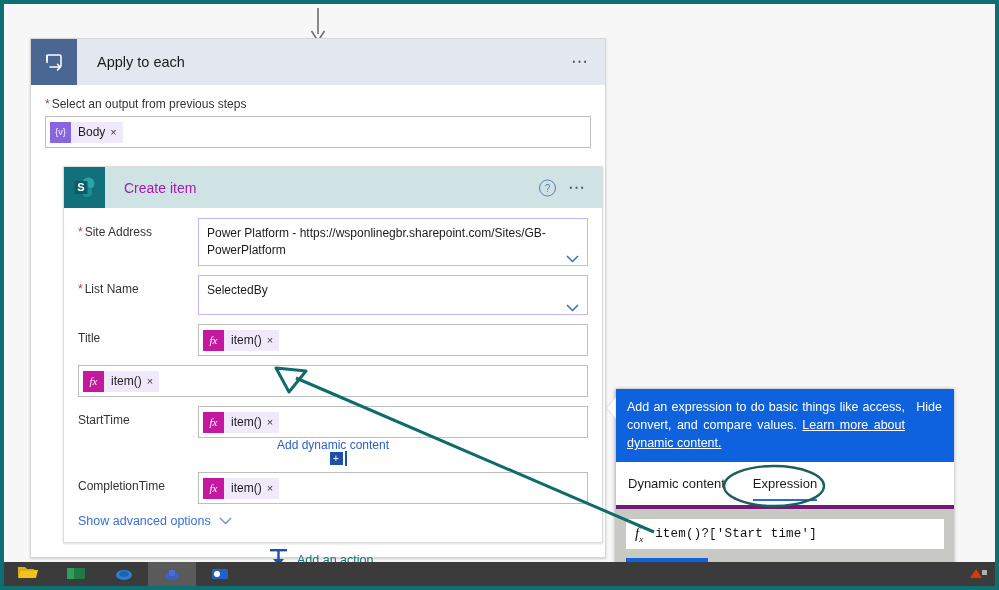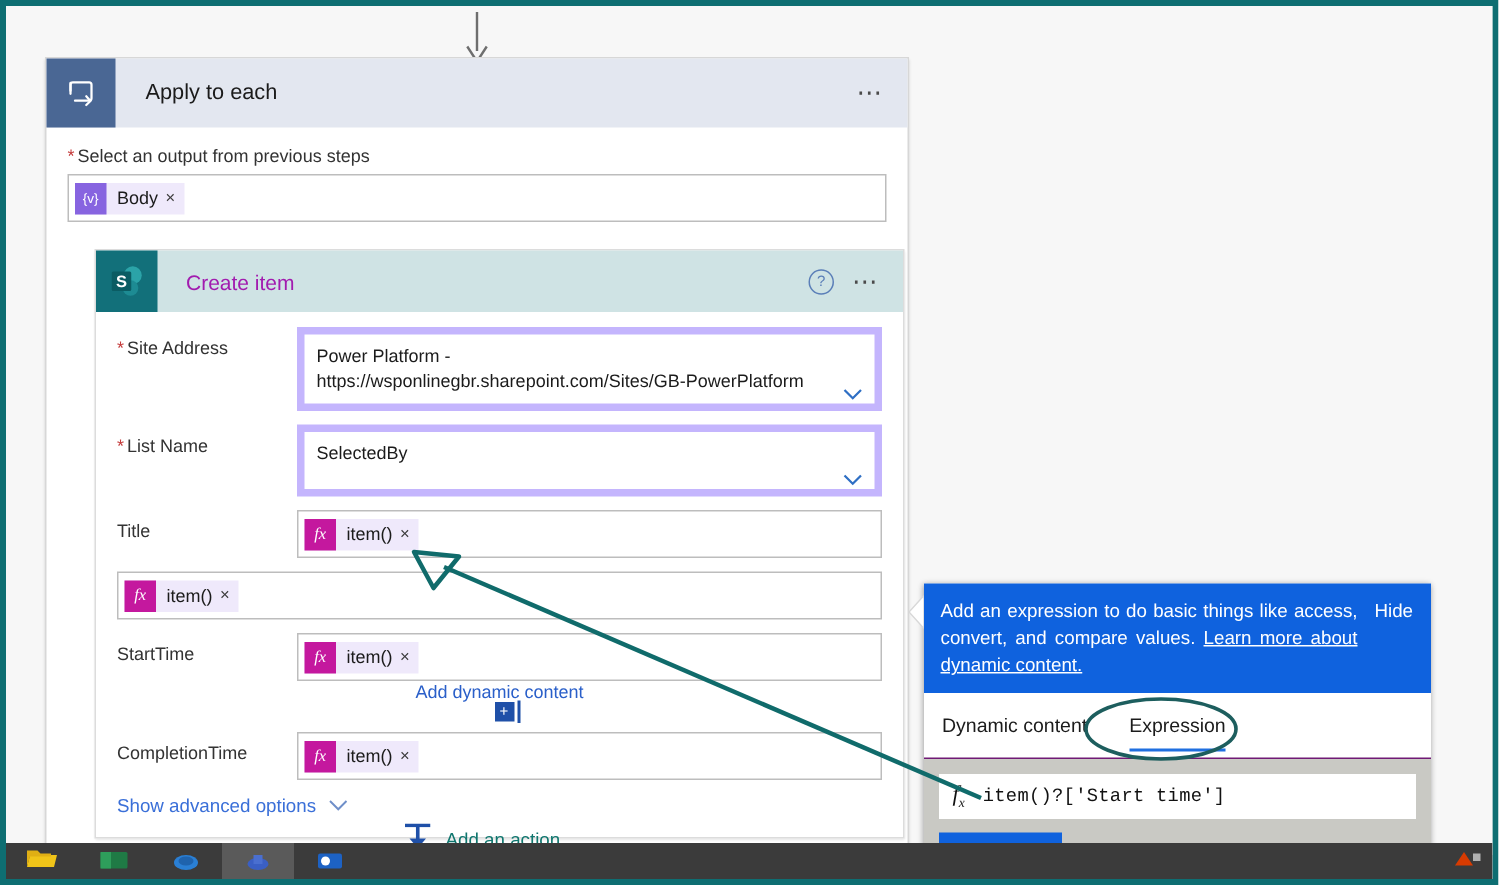--- a/index.html
+++ b/index.html
@@ -158,21 +158,21 @@
     width: 120px;
     flex: 0 0 120px;
     font-size: 12px;
     color: #333;
     padding-top: 7px;
     line-height: 14px;
   }
   .frow .fctrl { flex: 1; }
 
   .dropdown {
-    border: 5px solid #c4b5fd;
+    border: 1px solid #c4b5fd;
     background: #fff;
     min-height: 26px;
     position: relative;
     font-size: 12px;
     color: #1b1b1b;
     padding: 6px 34px 6px 8px;
     line-height: 17px;
   }
   .chev {
     position: absolute;
@@ -260,21 +260,21 @@
     cursor: pointer;
   }
   .fly-banner .txt { display: block; width: 278px; text-align: justify; }
   .fly-banner a { color: #fff; text-decoration: underline; cursor: pointer; }
 
   .fly-tabs {
     display: flex;
     align-items: center;
     height: 43px;
     padding-left: 12px;
-    border-bottom: 1px solid #701a75;
+    border-bottom: 4px solid #701a75;
     background: #fff;
     position: relative;
   }
   .fly-tab {
     font-size: 13px;
     color: #1b1b1b;
     margin-right: 28px;
     cursor: pointer;
     height: 43px;
     display: flex; align-items: center;

